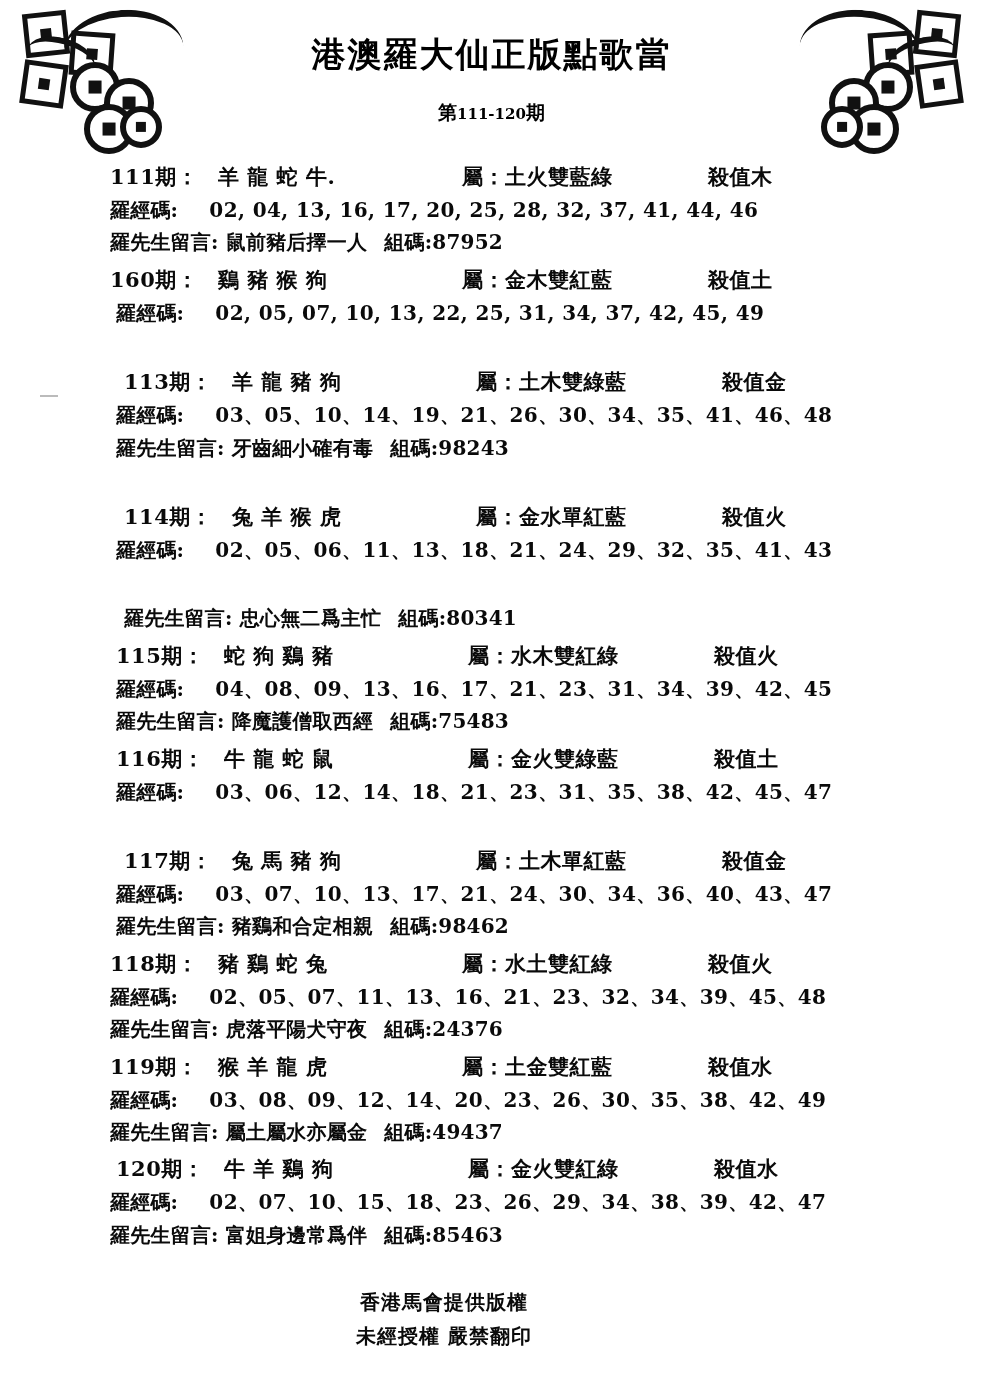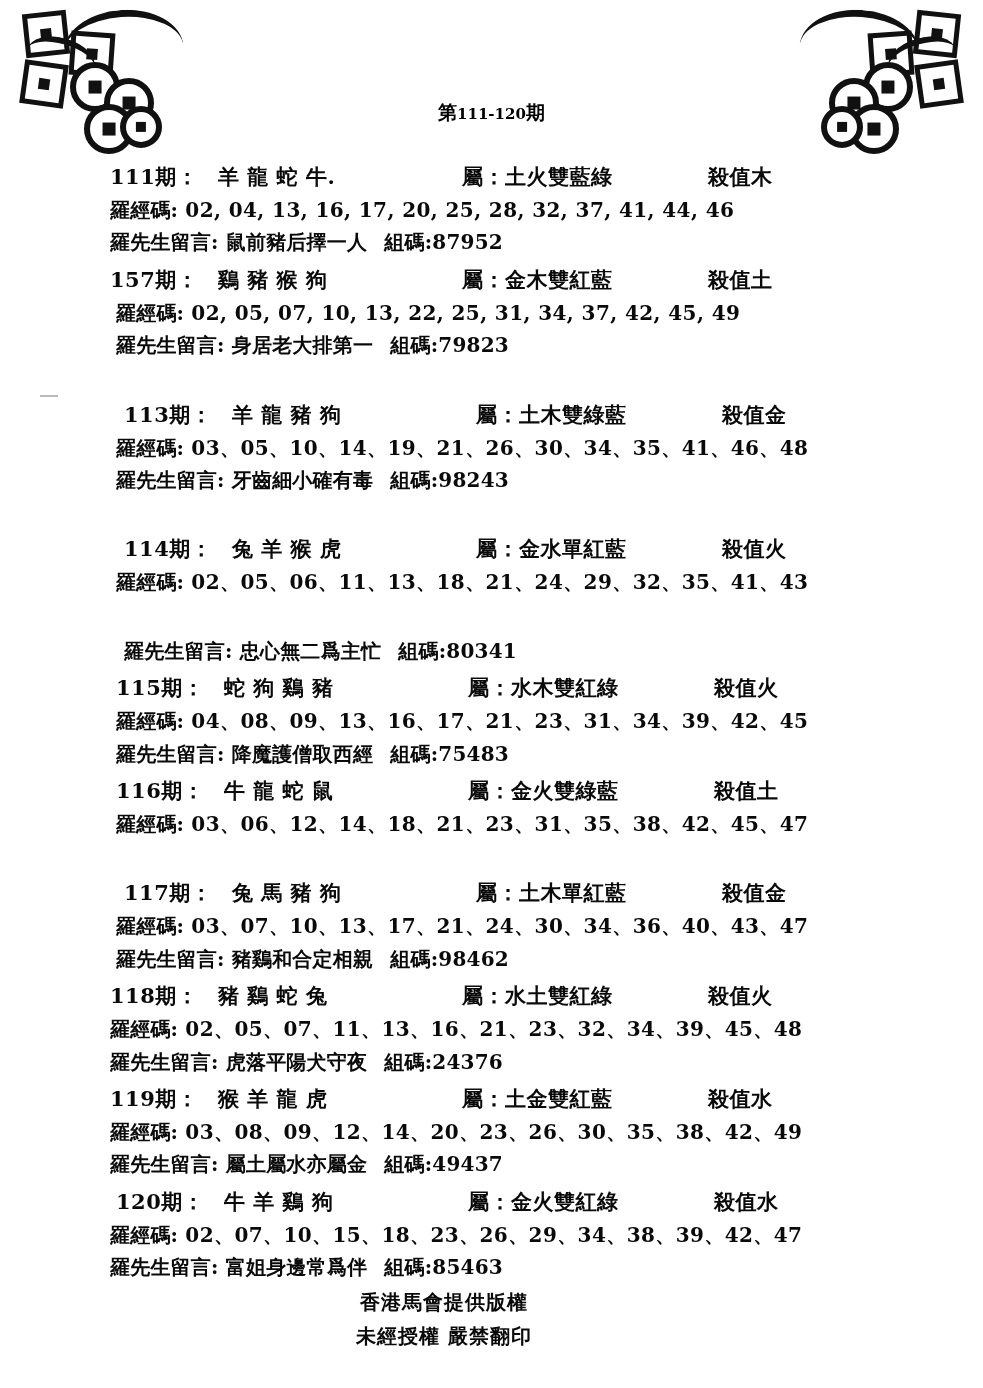--- a/index.html
+++ b/index.html
@@ -140,21 +140,21 @@
     font-size: 20px;
     font-weight: bold;
     letter-spacing: 0.2px;
   }
 
   .f-period   { display: inline-block; width: 108px; }
   .f-animals  { display: inline-block; min-width: 190px; }
   .f-attr     { display: inline-block; min-width: 140px; text-align: right; }
   .f-color    { display: inline-block; min-width: 160px; }
   .f-kill     { display: inline-block; }
-  .nums { letter-spacing: 0.4px; }
+  .nums { letter-spacing: 0.4px; margin-left: 24px; }
 
   .indent-1 { padding-left: 6px; }
   .indent-2 { padding-left: 14px; margin-top: 36px; }
 
   .msg-code { padding-left: 10px; }
 
   
   .footer {
     position: absolute;
     left: 0;
@@ -205,20 +205,21 @@
     <div class="orn-swirl"></div>
     <div class="orn-swirl2"></div>
     <div class="orn-coin c1"></div>
     <div class="orn-coin c2"></div>
     <div class="orn-coin c3"></div>
     <div class="orn-coin c4"></div>
   </div>
 
   <div class="edge-mark"></div>
 
+  <div class="title">港澳羅大仙正版點歌當</div>
   <div class="subtitle">
     <span>第</span><span class="num">111-120</span><span>期</span>
   </div>
 
   <div class="content">
 
     <div class="entry">
       <div class="line line-1">
         <span class="f-period"><span>111</span><span>期：</span></span><span class="f-animals">羊 龍 蛇 牛.</span><span class="f-attr"><span>屬：</span><span>土火</span></span><span class="f-color">雙藍綠</span><span class="f-kill">殺值木</span>
       </div>
@@ -228,30 +229,25 @@
       </div>
       <div class="line line-3">
         <span>羅先生留言:</span>
         <span>鼠前豬后擇一人</span>
         <span class="msg-code">組碼:</span><span>87952</span>
       </div>
     </div>
 
     <div class="entry">
       <div class="line line-1">
-        <span class="f-period"><span>157</span><span>期：</span></span><span class="f-animals">鷄 豬 猴 狗</span><span class="f-attr"><span>屬：</span><span>金木</span></span><span class="f-color">雙紅藍</span><span class="f-kill">殺值土</span>
+        <span class="f-period"><span>160</span><span>期：</span></span><span class="f-animals">鷄 豬 猴 狗</span><span class="f-attr"><span>屬：</span><span>金木</span></span><span class="f-color">雙紅藍</span><span class="f-kill">殺值土</span>
       </div>
       <div class="line line-2 indent-1">
         <span>羅經碼:</span>
         <span class="nums">02, 05, 07, 10, 13, 22, 25, 31, 34, 37, 42, 45, 49</span>
-      </div>
-      <div class="line line-3 indent-1">
-        <span>羅先生留言:</span>
-        <span>身居老大排第一</span>
-        <span class="msg-code">組碼:</span><span>79823</span>
       </div>
     </div>
 
     <div class="entry">
       <div class="line line-1 indent-2">
         <span class="f-period"><span>113</span><span>期：</span></span><span class="f-animals">羊 龍 豬 狗</span><span class="f-attr"><span>屬：</span><span>土木</span></span><span class="f-color">雙綠藍</span><span class="f-kill">殺值金</span>
       </div>
       <div class="line line-2 indent-1">
         <span>羅經碼:</span>
         <span class="nums">03、05、10、14、19、21、26、30、34、35、41、46、48</span>

